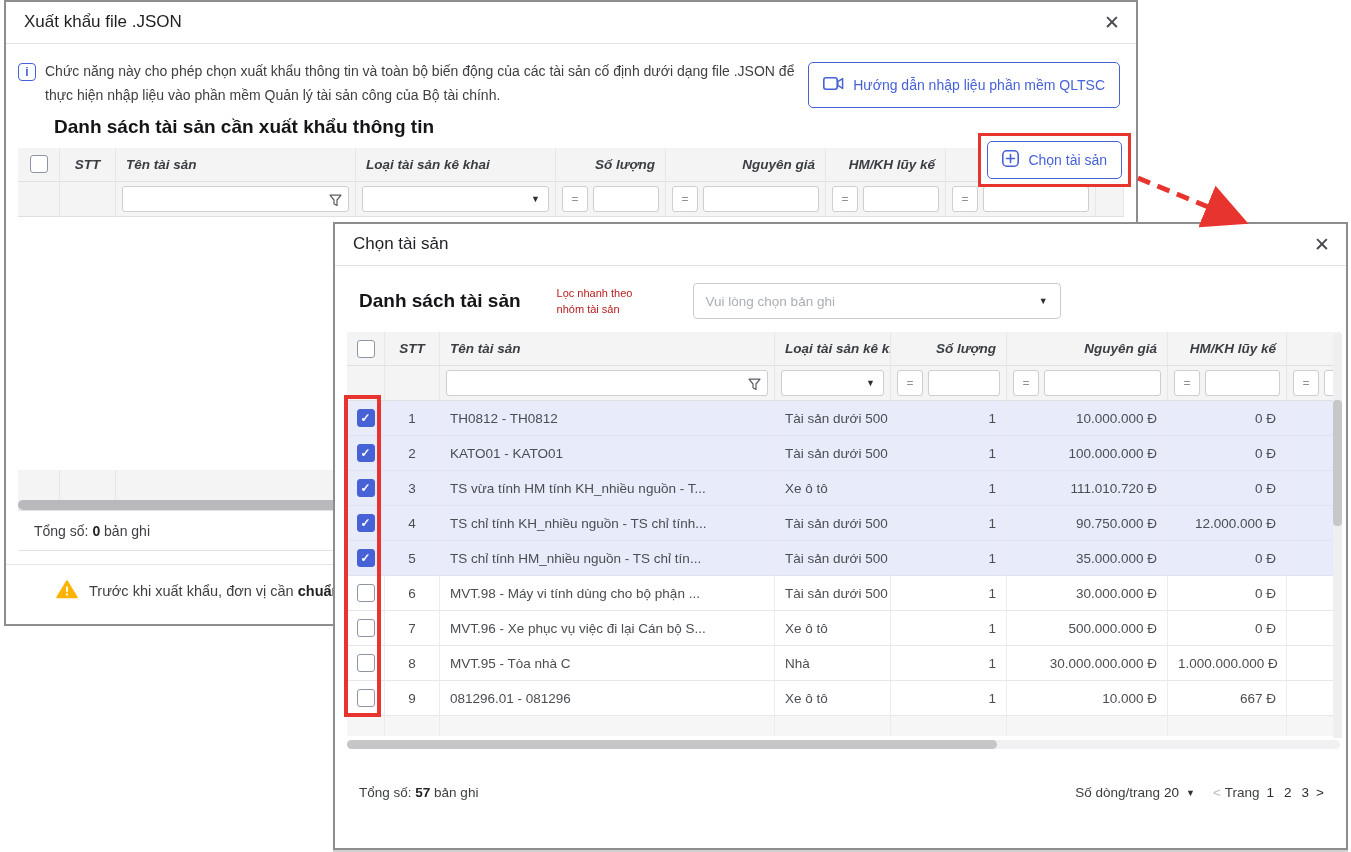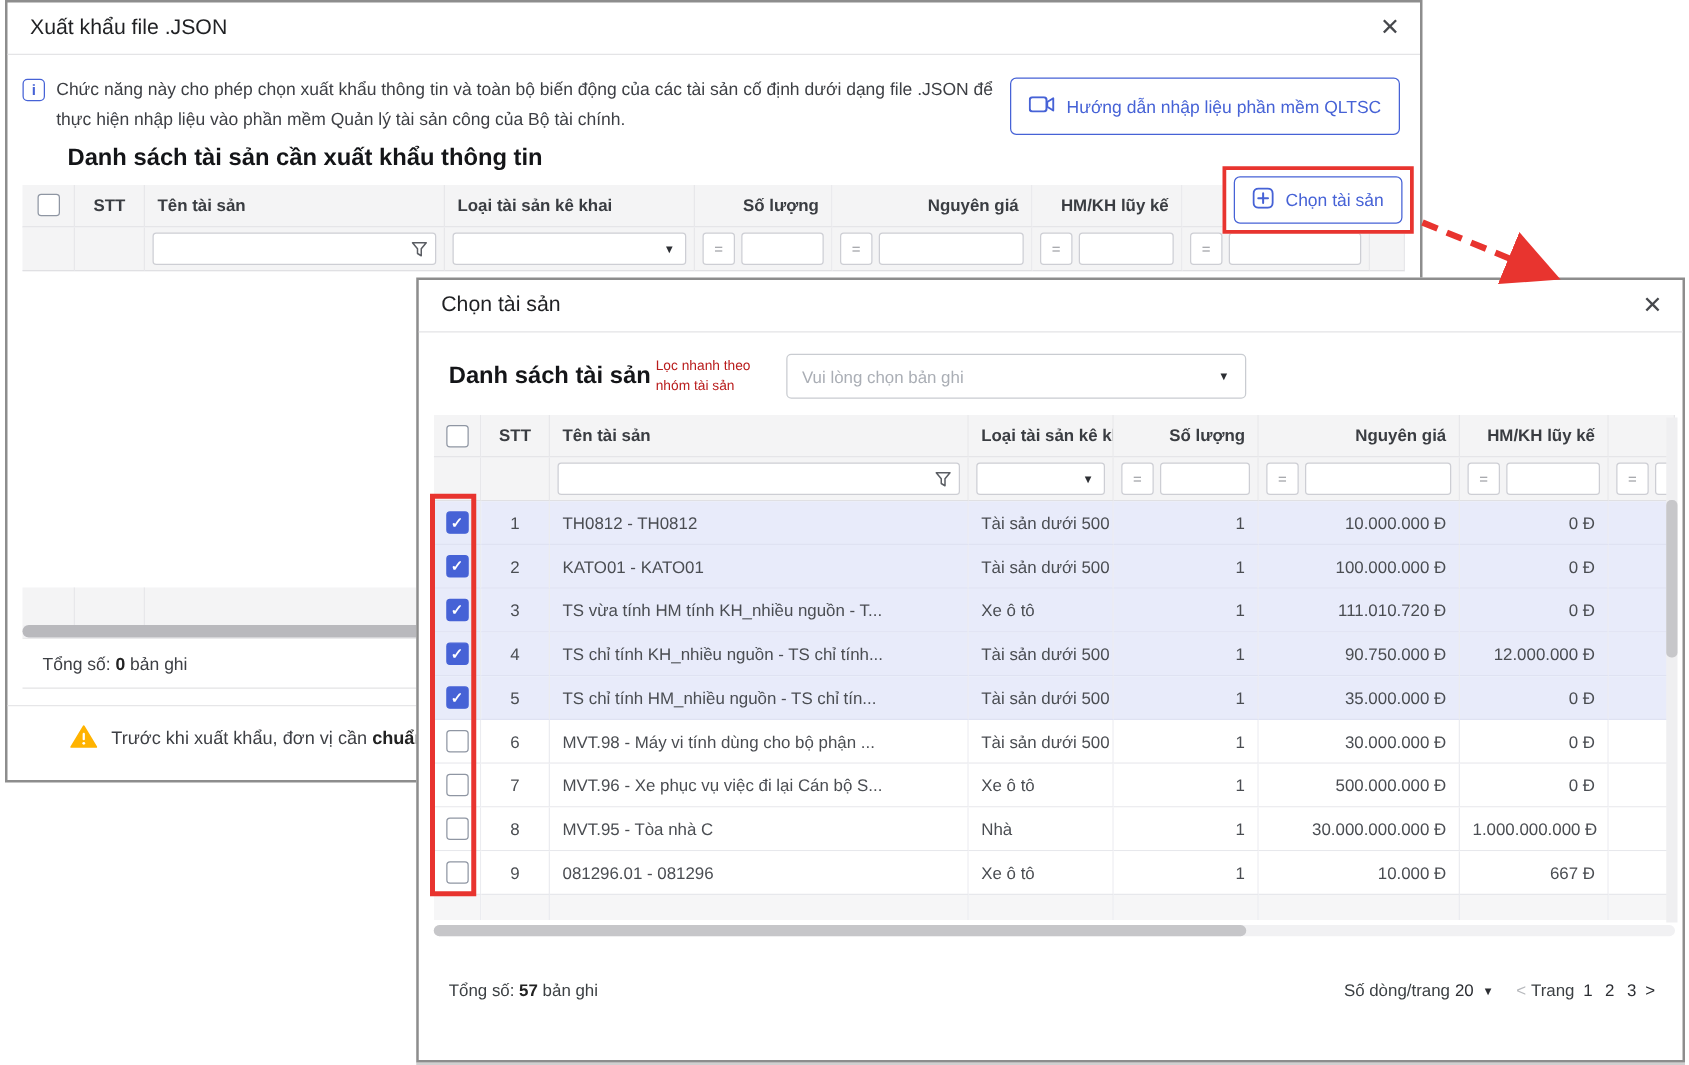--- a/index.html
+++ b/index.html
@@ -24,21 +24,21 @@
   .guide-btn { margin-left: auto; margin-top: 2px; }
   .sect-row { display: flex; align-items: center; padding: 4px 14px 0 12px; }
   .sect-title { font-size: 19px; font-weight: bold; color: #141518; margin-left: 36px; }
   .chon-box { position: absolute; right: 5px; top: 131px; border: 3px solid #e8342f; padding: 5px 6px; background: #fff; z-index: 5; }
 
   .t1 { margin: 10px 12px 0 12px; border-bottom: 1px solid #e3e3e5; }
   .t1-row { display: grid; grid-template-columns: 42px 56px 240px 200px 110px 160px 120px 150px 1fr; }
   .t2-row { display: grid; grid-template-columns: 38px 55px 335px 116px 116px 161px 119px 53px; }
 
   .hc { background: #f4f4f5; line-height: 34px; height: 34px; font-weight: bold; font-size: 13.5px; color: #3a3d42;
-        padding: 0 10px; white-space: nowrap; overflow: hidden; border-right: 1px solid #e7e7ea; border-bottom: 1px solid #e0e0e3; }
+        padding: 0 10px; white-space: nowrap; overflow: hidden; border-right: 1px solid #e7e7ea; border-bottom: 1px solid #e0e0e3; font-style: italic; }
   .hc.center { text-align: center; padding: 0 4px; }
   .hc.right { text-align: right; }
   .fc { background: #f4f4f5; height: 35px; display: flex; align-items: center; padding: 0 6px; gap: 5px;
         border-right: 1px solid #e7e7ea; border-bottom: 1px solid #e0e0e3; overflow: hidden; }
   .fin { height: 26px; border: 1px solid #cdced4; border-radius: 3px; background: #fff; width: 100%; min-width: 36px;
          outline: none; padding: 0 24px 0 7px; font-size: 13px; font-family: "Liberation Sans", sans-serif; }
   .inwrap { position: relative; flex: 1; display: flex; align-items: center; }
   .funnel { position: absolute; right: 7px; top: 7px; }
   .fsel { height: 26px; flex: 1; border: 1px solid #cdced4; border-radius: 3px; background: #fff; display: flex;
           align-items: center; justify-content: flex-end; padding: 0 8px; color: #2c2e33; font-size: 9px; cursor: pointer; }
@@ -55,21 +55,21 @@
   .t1-body { height: 253px; background: #fff; }
   .grayc { background: #f4f4f5; height: 30px; border-right: 1px solid #e7e7ea; }
   .hsb1 { height: 10px; background: #f1f1f3; position: relative; }
   .hsb1 .thumb { position: absolute; left: 0; top: 0; height: 10px; width: 88%; background: #b9b9bd; border-radius: 5px; }
   .total-row { height: 40px; line-height: 40px; padding: 0 16px; font-size: 14px; color: #3d3f44; border-top: 1px solid #e3e3e5; }
   .divider { border-top: 1px solid #e6e6e8; margin-top: 13px; }
   .warn-row { display: flex; align-items: center; gap: 11px; padding: 15px 0 0 50px; font-size: 14.5px; color: #3d3f44; white-space: nowrap; overflow: hidden; }
   b.dk { font-weight: bold; color: #222; }
 
   
-  .controls { display: flex; align-items: center; padding: 17px 24px 13px 24px; gap: 4px; }
+  .controls { display: flex; align-items: center; padding: 17px 24px 13px 24px; gap: 36px; }
   .list-title { font-size: 19px; font-weight: bold; color: #141518; }
   .flabel { width: 100px; font-size: 11px; color: #b91c1c; line-height: 1.5; }
   .psel { width: 368px; height: 36px; border: 1px solid #c9ccd1; border-radius: 4px; display: flex; align-items: center;
           padding: 0 12px; font-size: 13.5px; color: #aaaeb5; cursor: pointer; }
   .psel .arr { margin-left: auto; color: #2c2e33; font-size: 9px; }
 
   .t2 { position: relative; margin-left: 12px; width: 993px; height: 404px; overflow: hidden; }
   .c { height: 35px; line-height: 35px; padding: 0 10px; font-size: 13.5px; color: #4a4d52; white-space: nowrap;
        overflow: hidden; border-right: 1px solid #ebecf0; border-bottom: 1px solid #e7e8ec; background: #fff; }
   .row-checked .c { background: #e8ebfa; border-bottom-color: #dfe2f2; }

